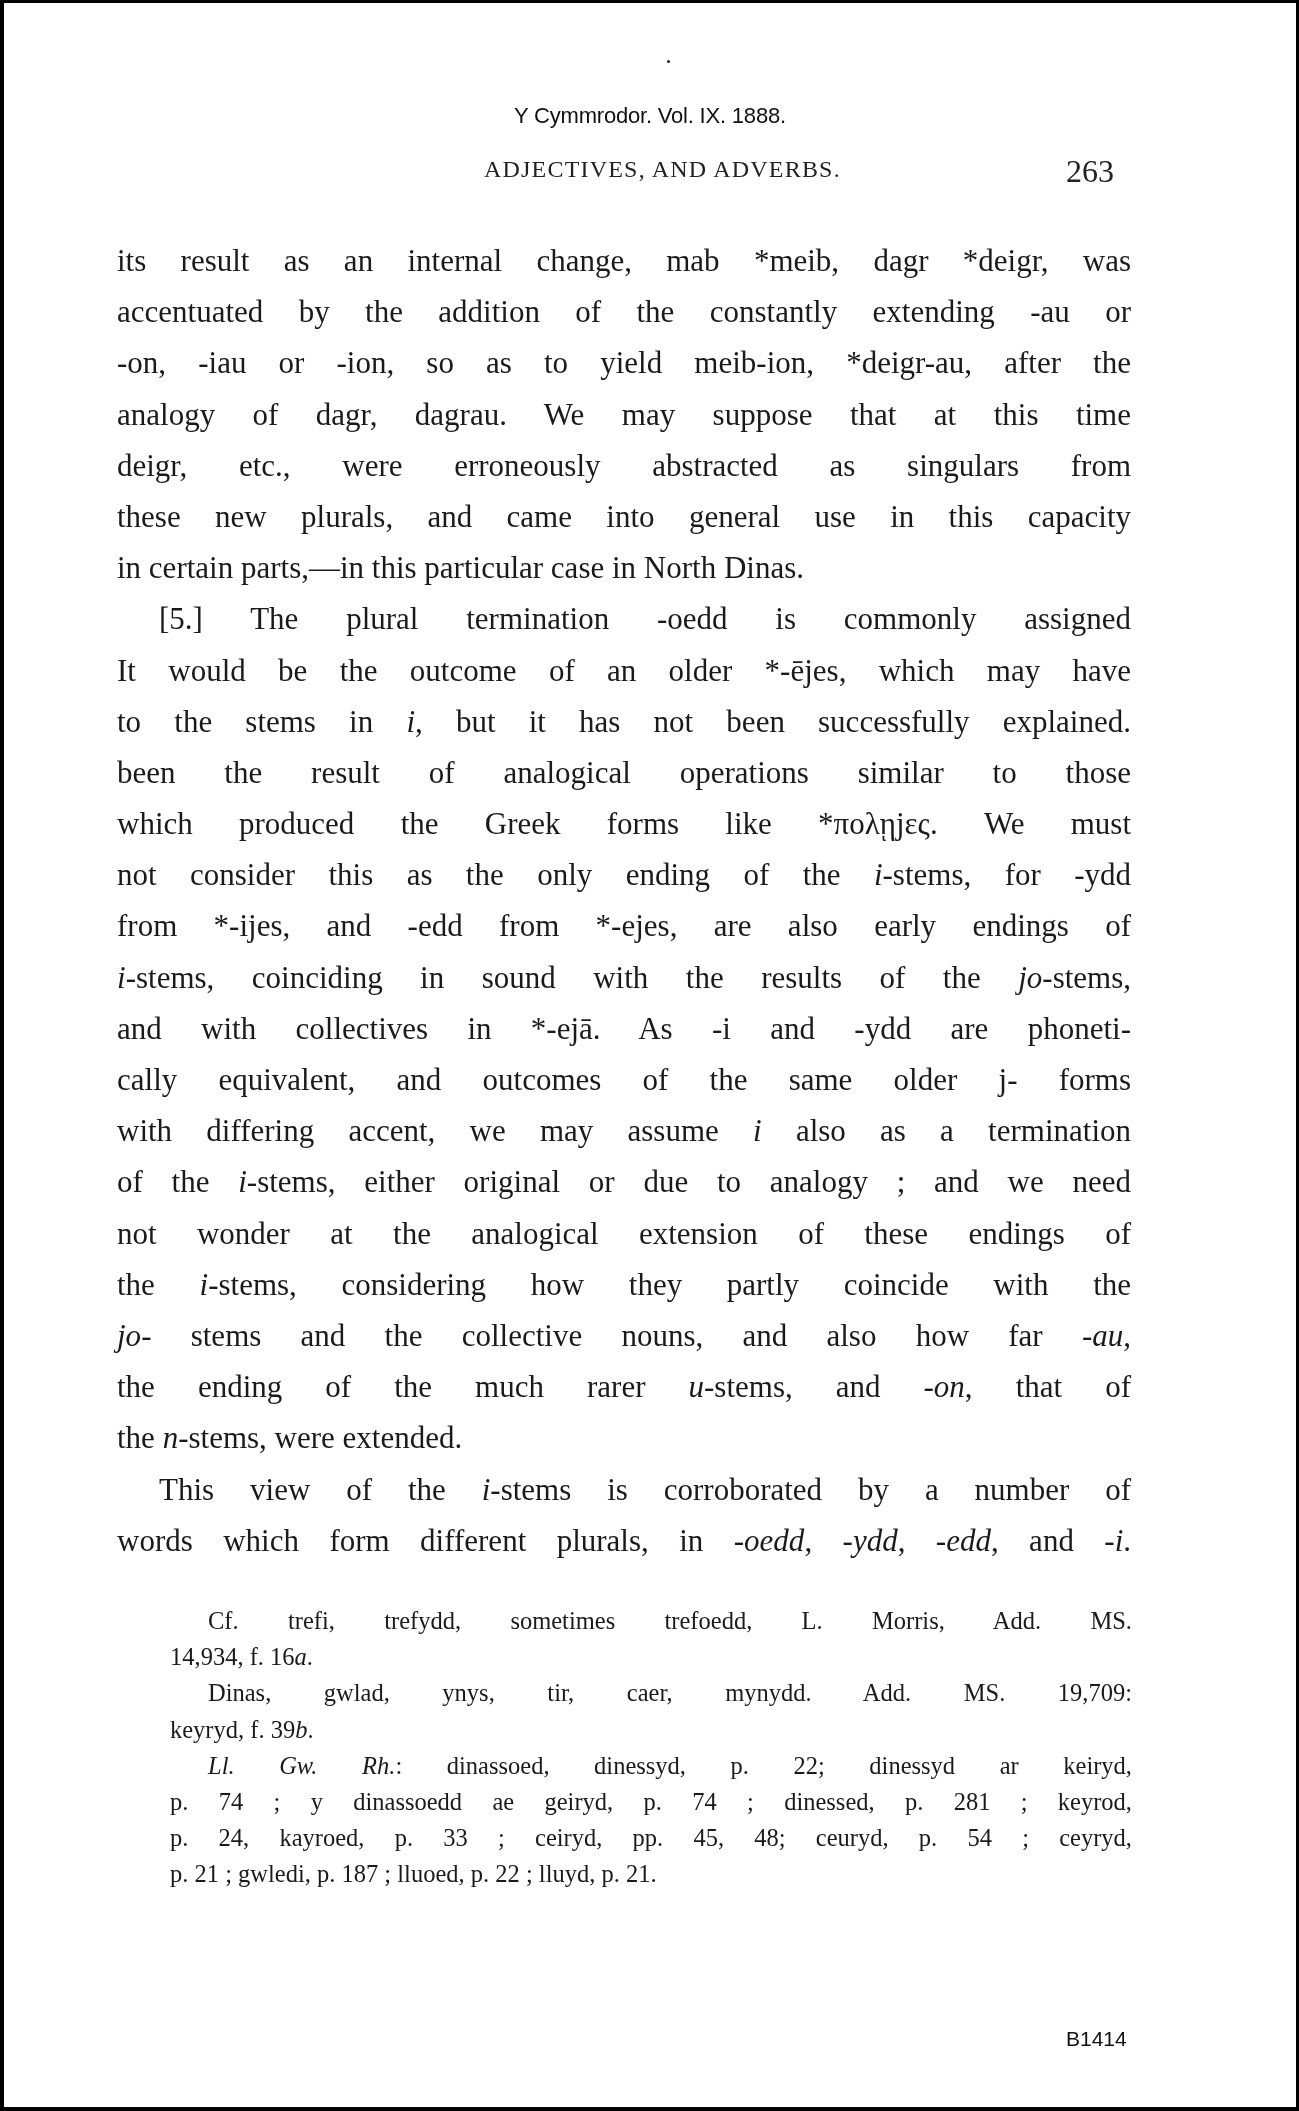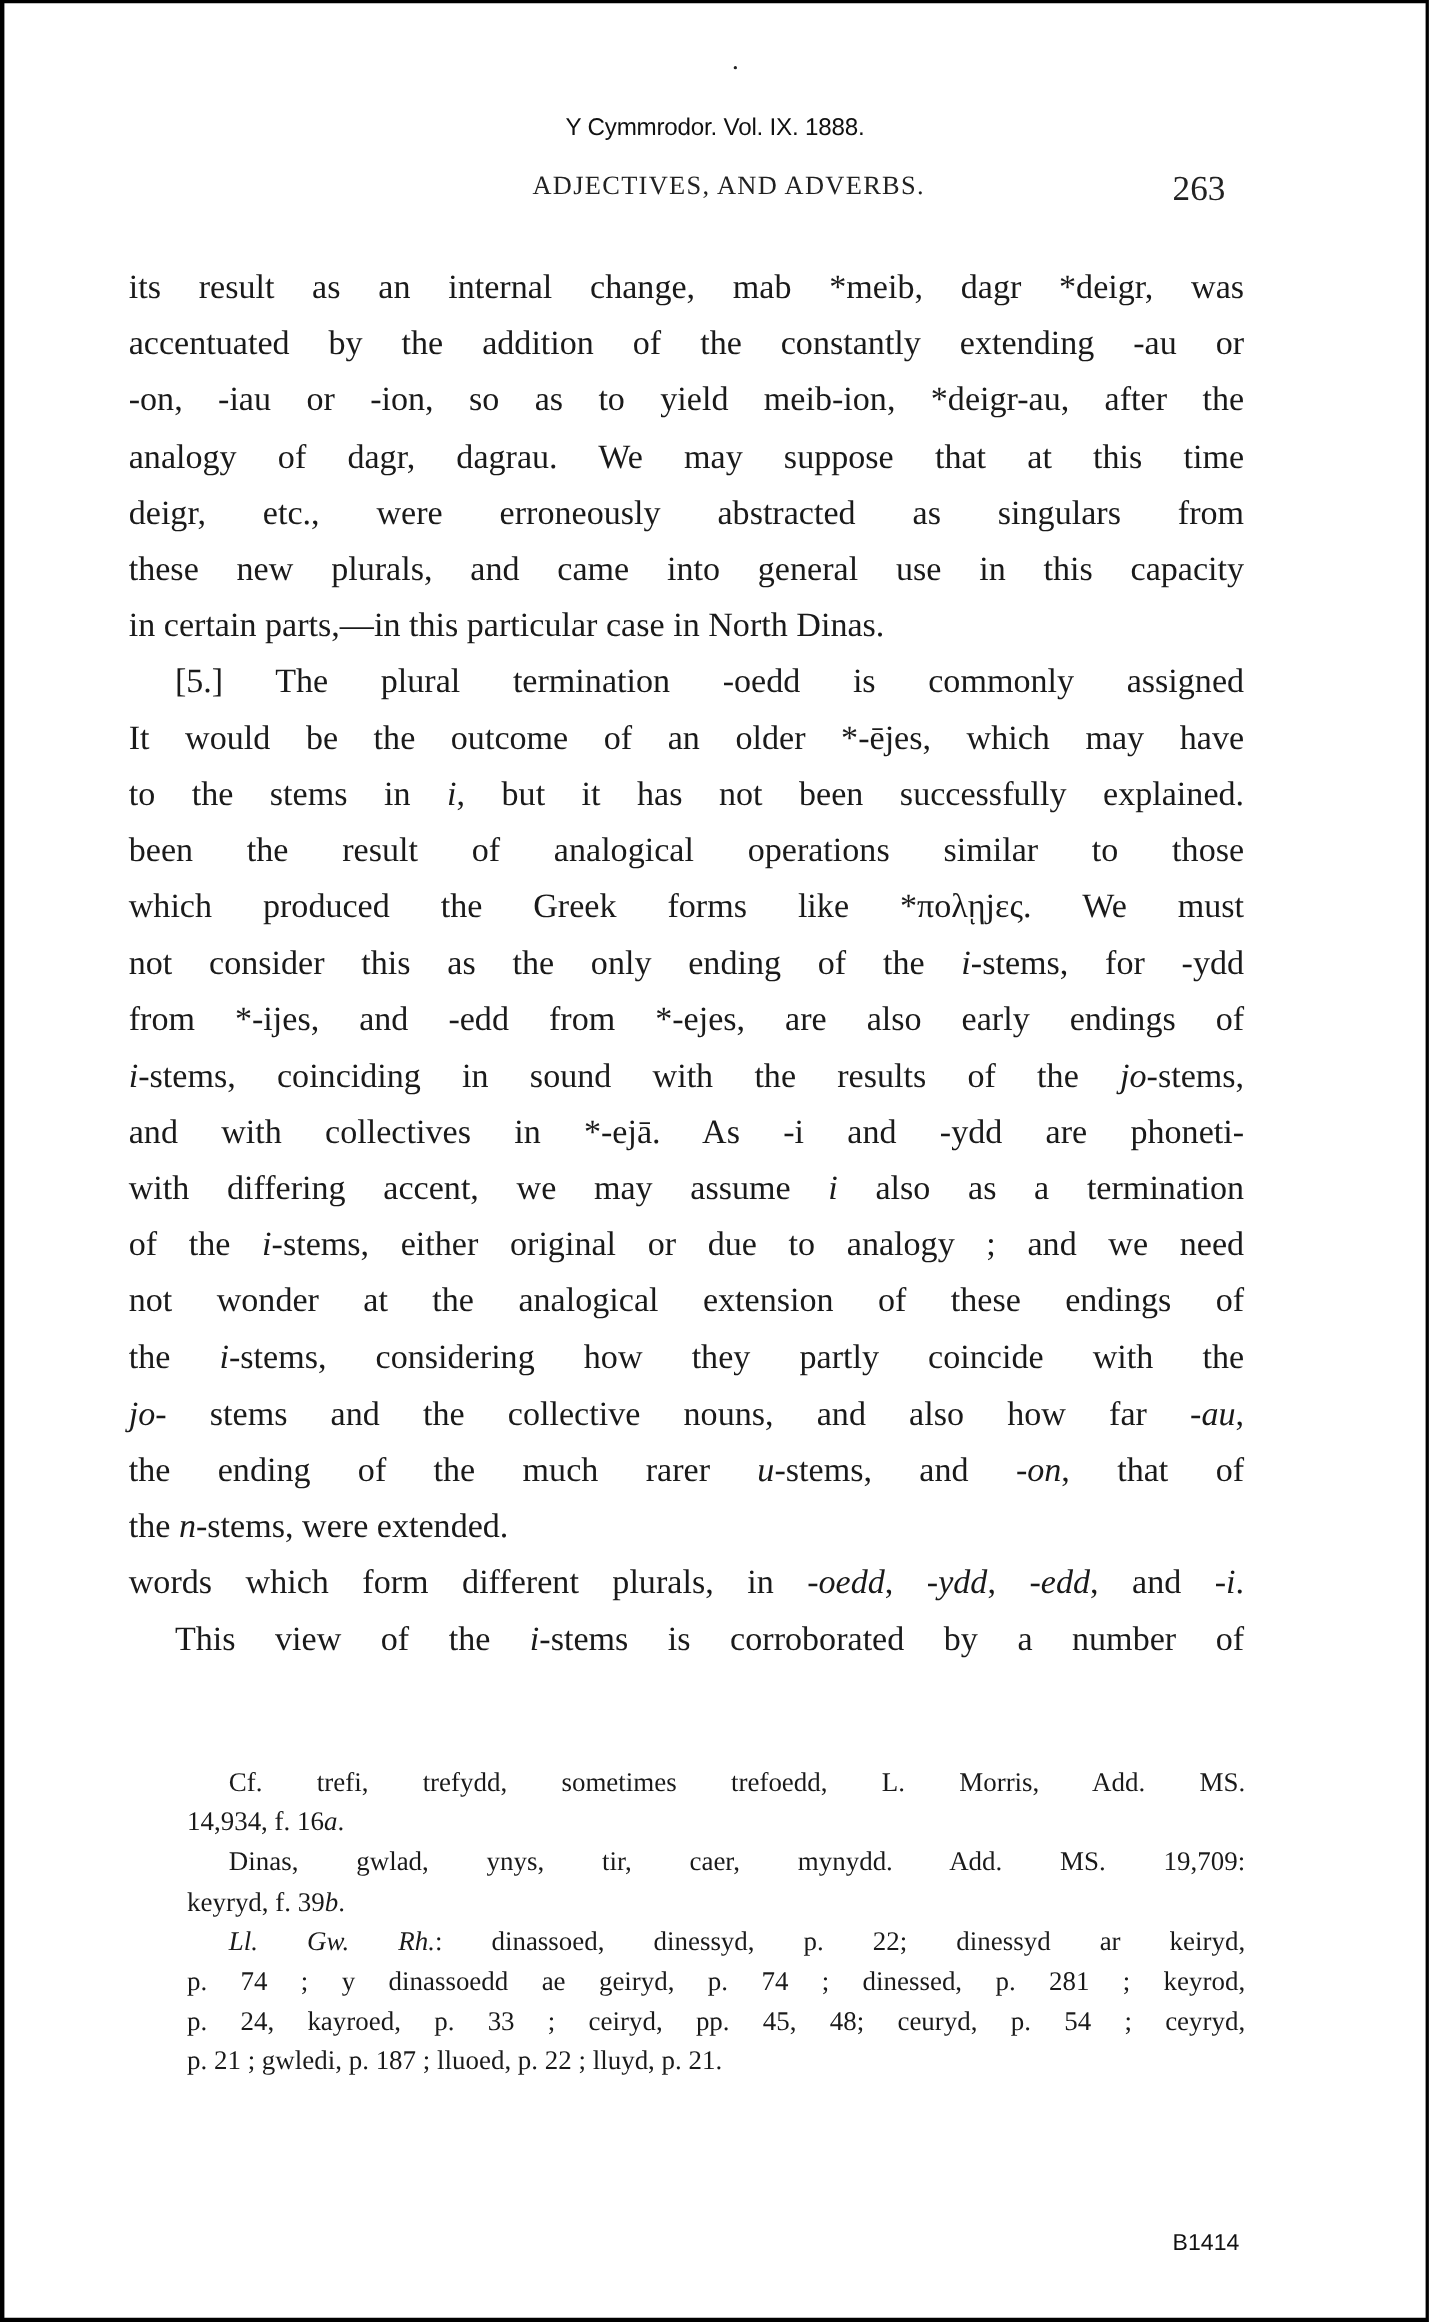--- a/index.html
+++ b/index.html
@@ -82,29 +82,30 @@
       <span class="line last"><span>in certain parts,—in this particular case in North Dinas.</span></span>
       <span class="line indent"><span>[5.] The plural termination -oedd is commonly assigned</span></span>
       <span class="line"><span>It would be the outcome of an older *-ējes, which may have</span></span>
       <span class="line"><span>to the stems in </span><span class="it">i</span><span>, but it has not been successfully explained.</span></span>
       <span class="line"><span>been the result of analogical operations similar to those</span></span>
       <span class="line"><span>which produced the Greek forms like *πολῃjες. We must</span></span>
       <span class="line"><span>not consider this as the only ending of the </span><span class="it">i</span><span>-stems, for -ydd</span></span>
       <span class="line"><span>from *-ijes, and -edd from *-ejes, are also early endings of</span></span>
       <span class="line"><span class="it">i</span><span>-stems, coinciding in sound with the results of the </span><span class="it">jo</span><span>-stems,</span></span>
       <span class="line"><span>and with collectives in *-ejā. As -i and -ydd are phoneti-</span></span>
+      <span class="line"><span>cally equivalent, and outcomes of the same older j- forms</span></span>
       <span class="line"><span>with differing accent, we may assume </span><span class="it">i</span><span> also as a termination</span></span>
       <span class="line"><span>of the </span><span class="it">i</span><span>-stems, either original or due to analogy ; and we need</span></span>
       <span class="line"><span>not wonder at the analogical extension of these endings of</span></span>
       <span class="line"><span>the </span><span class="it">i</span><span>-stems, considering how they partly coincide with the</span></span>
       <span class="line"><span class="it">jo</span><span>- stems and the collective nouns, and also how far </span><span class="it">-au</span><span>,</span></span>
       <span class="line"><span>the ending of the much rarer </span><span class="it">u</span><span>-stems, and </span><span class="it">-on</span><span>, that of</span></span>
       <span class="line last"><span>the </span><span class="it">n</span><span>-stems, were extended.</span></span>
+      <span class="line indent"><span>This view of the </span><span class="it">i</span><span>-stems is corroborated by a number of</span></span>
       <span class="line"><span>words which form different plurals, in </span><span class="it">-oedd</span><span>, </span><span class="it">-ydd</span><span>, </span><span class="it">-edd</span><span>, and </span><span class="it">-i</span><span>.</span></span>
-      <span class="line indent"><span>This view of the </span><span class="it">i</span><span>-stems is corroborated by a number of</span></span>
     </div>
 
   <div class="footnotes" id="footnotes">
       <span class="fline indent"><span>Cf. trefi, trefydd, sometimes trefoedd, L. Morris, Add. MS.</span></span>
       <span class="fline last"><span>14,934, f. 16</span><span class="it">a</span><span>.</span></span>
       <span class="fline indent"><span>Dinas, gwlad, ynys, tir, caer, mynydd. Add. MS. 19,709:</span></span>
       <span class="fline last"><span>keyryd, f. 39</span><span class="it">b</span><span>.</span></span>
       <span class="fline indent"><span class="it">Ll. Gw. Rh.</span><span>: dinassoed, dinessyd, p. 22; dinessyd ar keiryd,</span></span>
       <span class="fline"><span>p. 74 ; y dinassoedd ae geiryd, p. 74 ; dinessed, p. 281 ; keyrod,</span></span>
       <span class="fline"><span>p. 24, kayroed, p. 33 ; ceiryd, pp. 45, 48; ceuryd, p. 54 ; ceyryd,</span></span>

